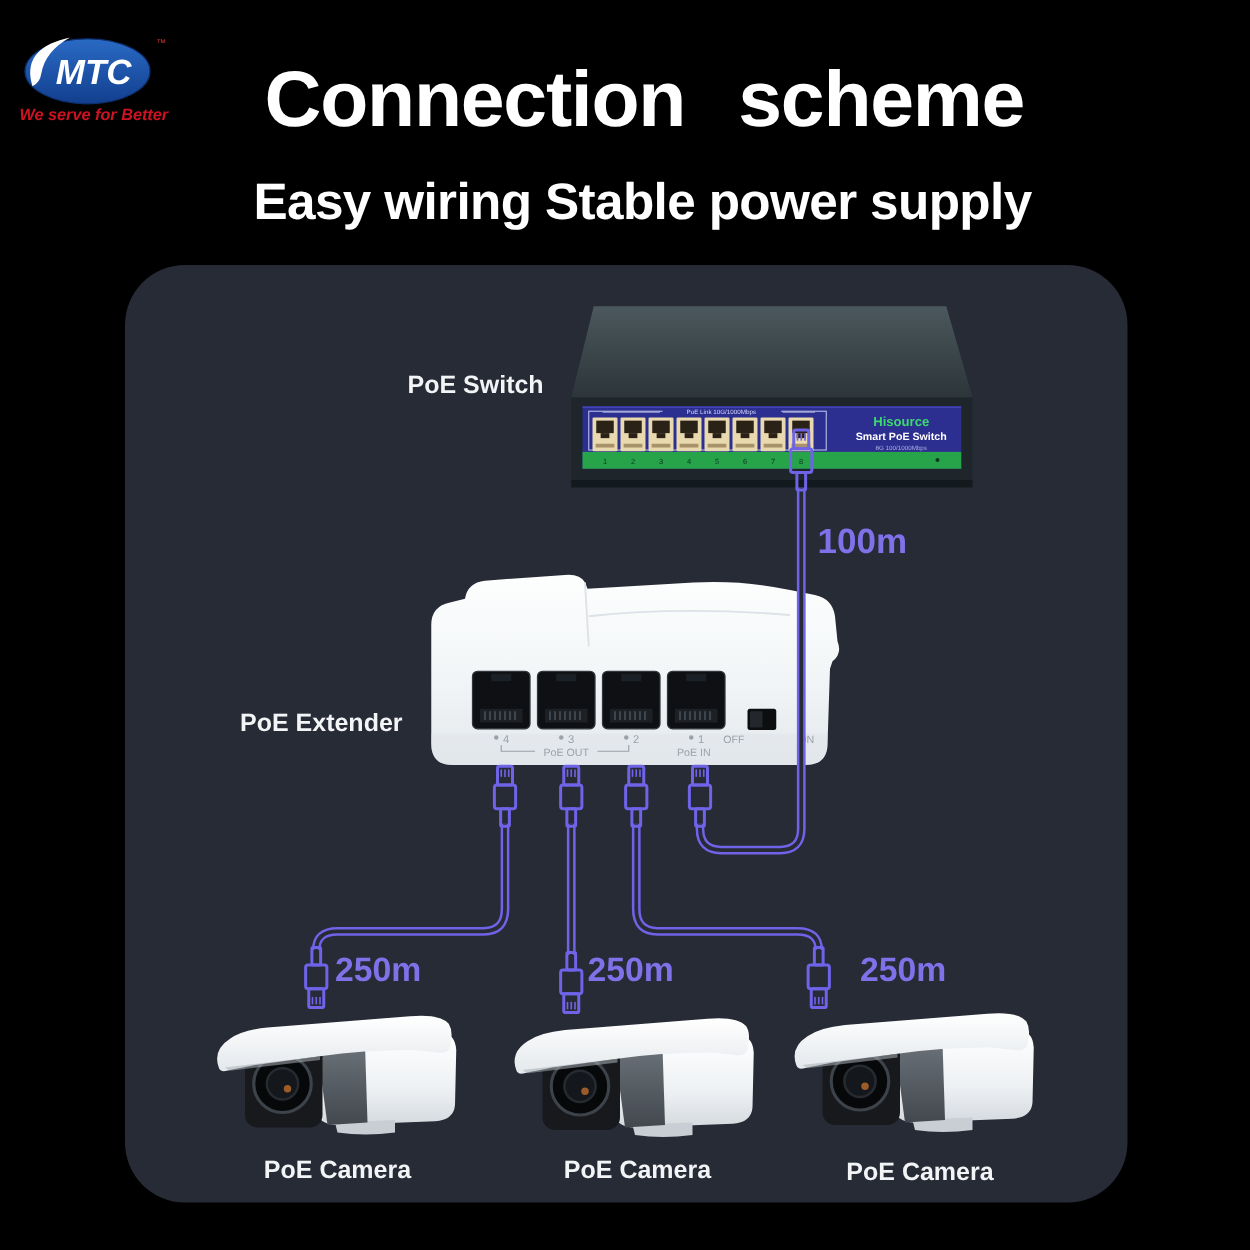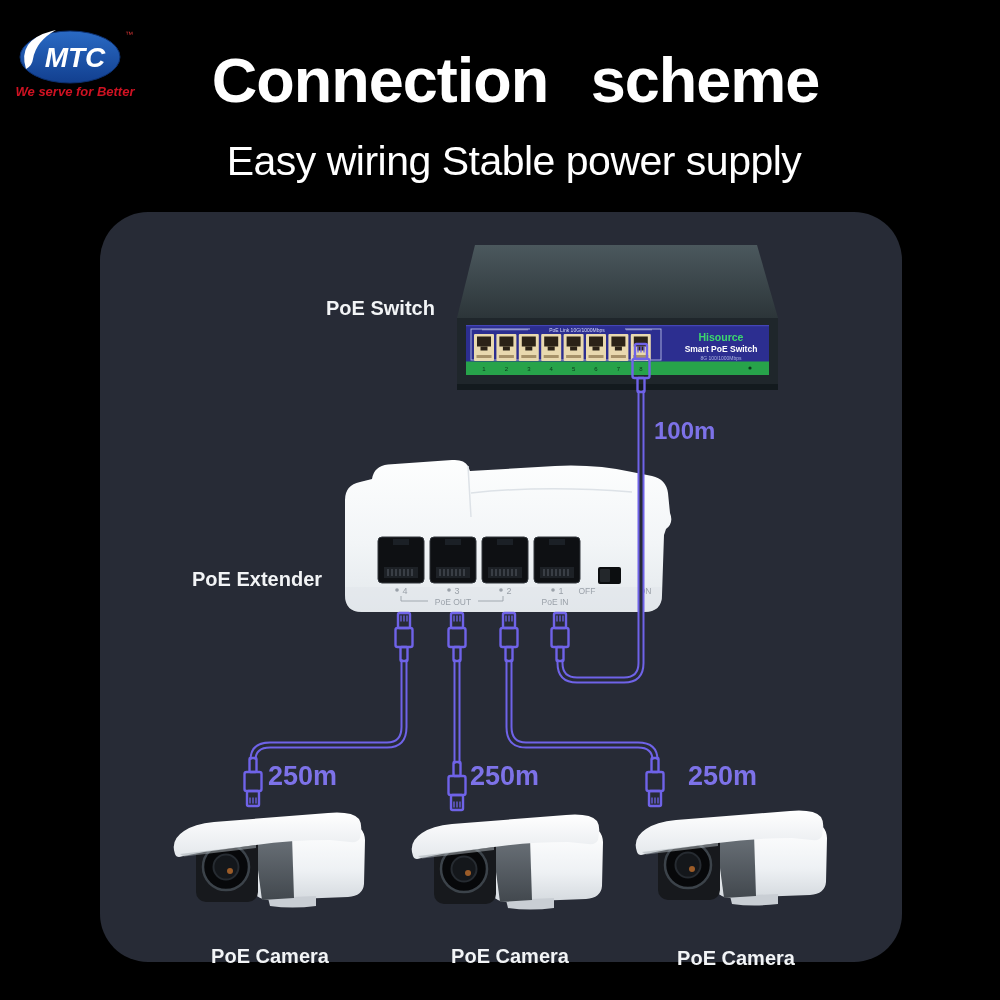--- a/index.html
+++ b/index.html
@@ -1,26 +1,26 @@
 <!DOCTYPE html>
 <html><head>
 <meta charset="utf-8">
 <style>
   html,body{margin:0;padding:0;background:#000;}
   #stage{position:relative;width:1000px;height:1000px;background:#000;overflow:hidden;
          font-family:"Liberation Sans",sans-serif;}
   .abs{position:absolute;}
   .title{left:0;right:0;top:44px;text-align:center;color:#fff;font-size:63px;font-weight:800;
          letter-spacing:-1px;word-spacing:26px;padding-left:31px;}
-  .subtitle{left:0;right:0;top:138px;text-align:center;color:#fff;font-size:41px;font-weight:400;
+  .subtitle{left:0;right:0;top:138px;text-align:center;color:#fff;font-size:41px;font-weight:700;
             letter-spacing:-0.5px;padding-left:28px;}
   .panel{left:100px;top:212px;width:802px;height:750px;border-radius:48px;background:#272b36;}
   .devlabel{color:#f2f4f6;font-size:20px;font-weight:600;}
-  .cablelabel{color:#7d72e8;font-size:24px;font-weight:600;}
-  .camlabel{width:170px;text-align:center;margin-top:20px;}
+  .cablelabel{color:#7d72e8;font-size:28px;font-weight:600;}
+  .camlabel{width:170px;text-align:center;}
   svg{display:block;}
   text{font-family:"Liberation Sans",sans-serif;}
 </style>
 </head>
 <body>
 
 <div id="stage">
 
   <svg width="0" height="0" style="position:absolute">
     <defs>

